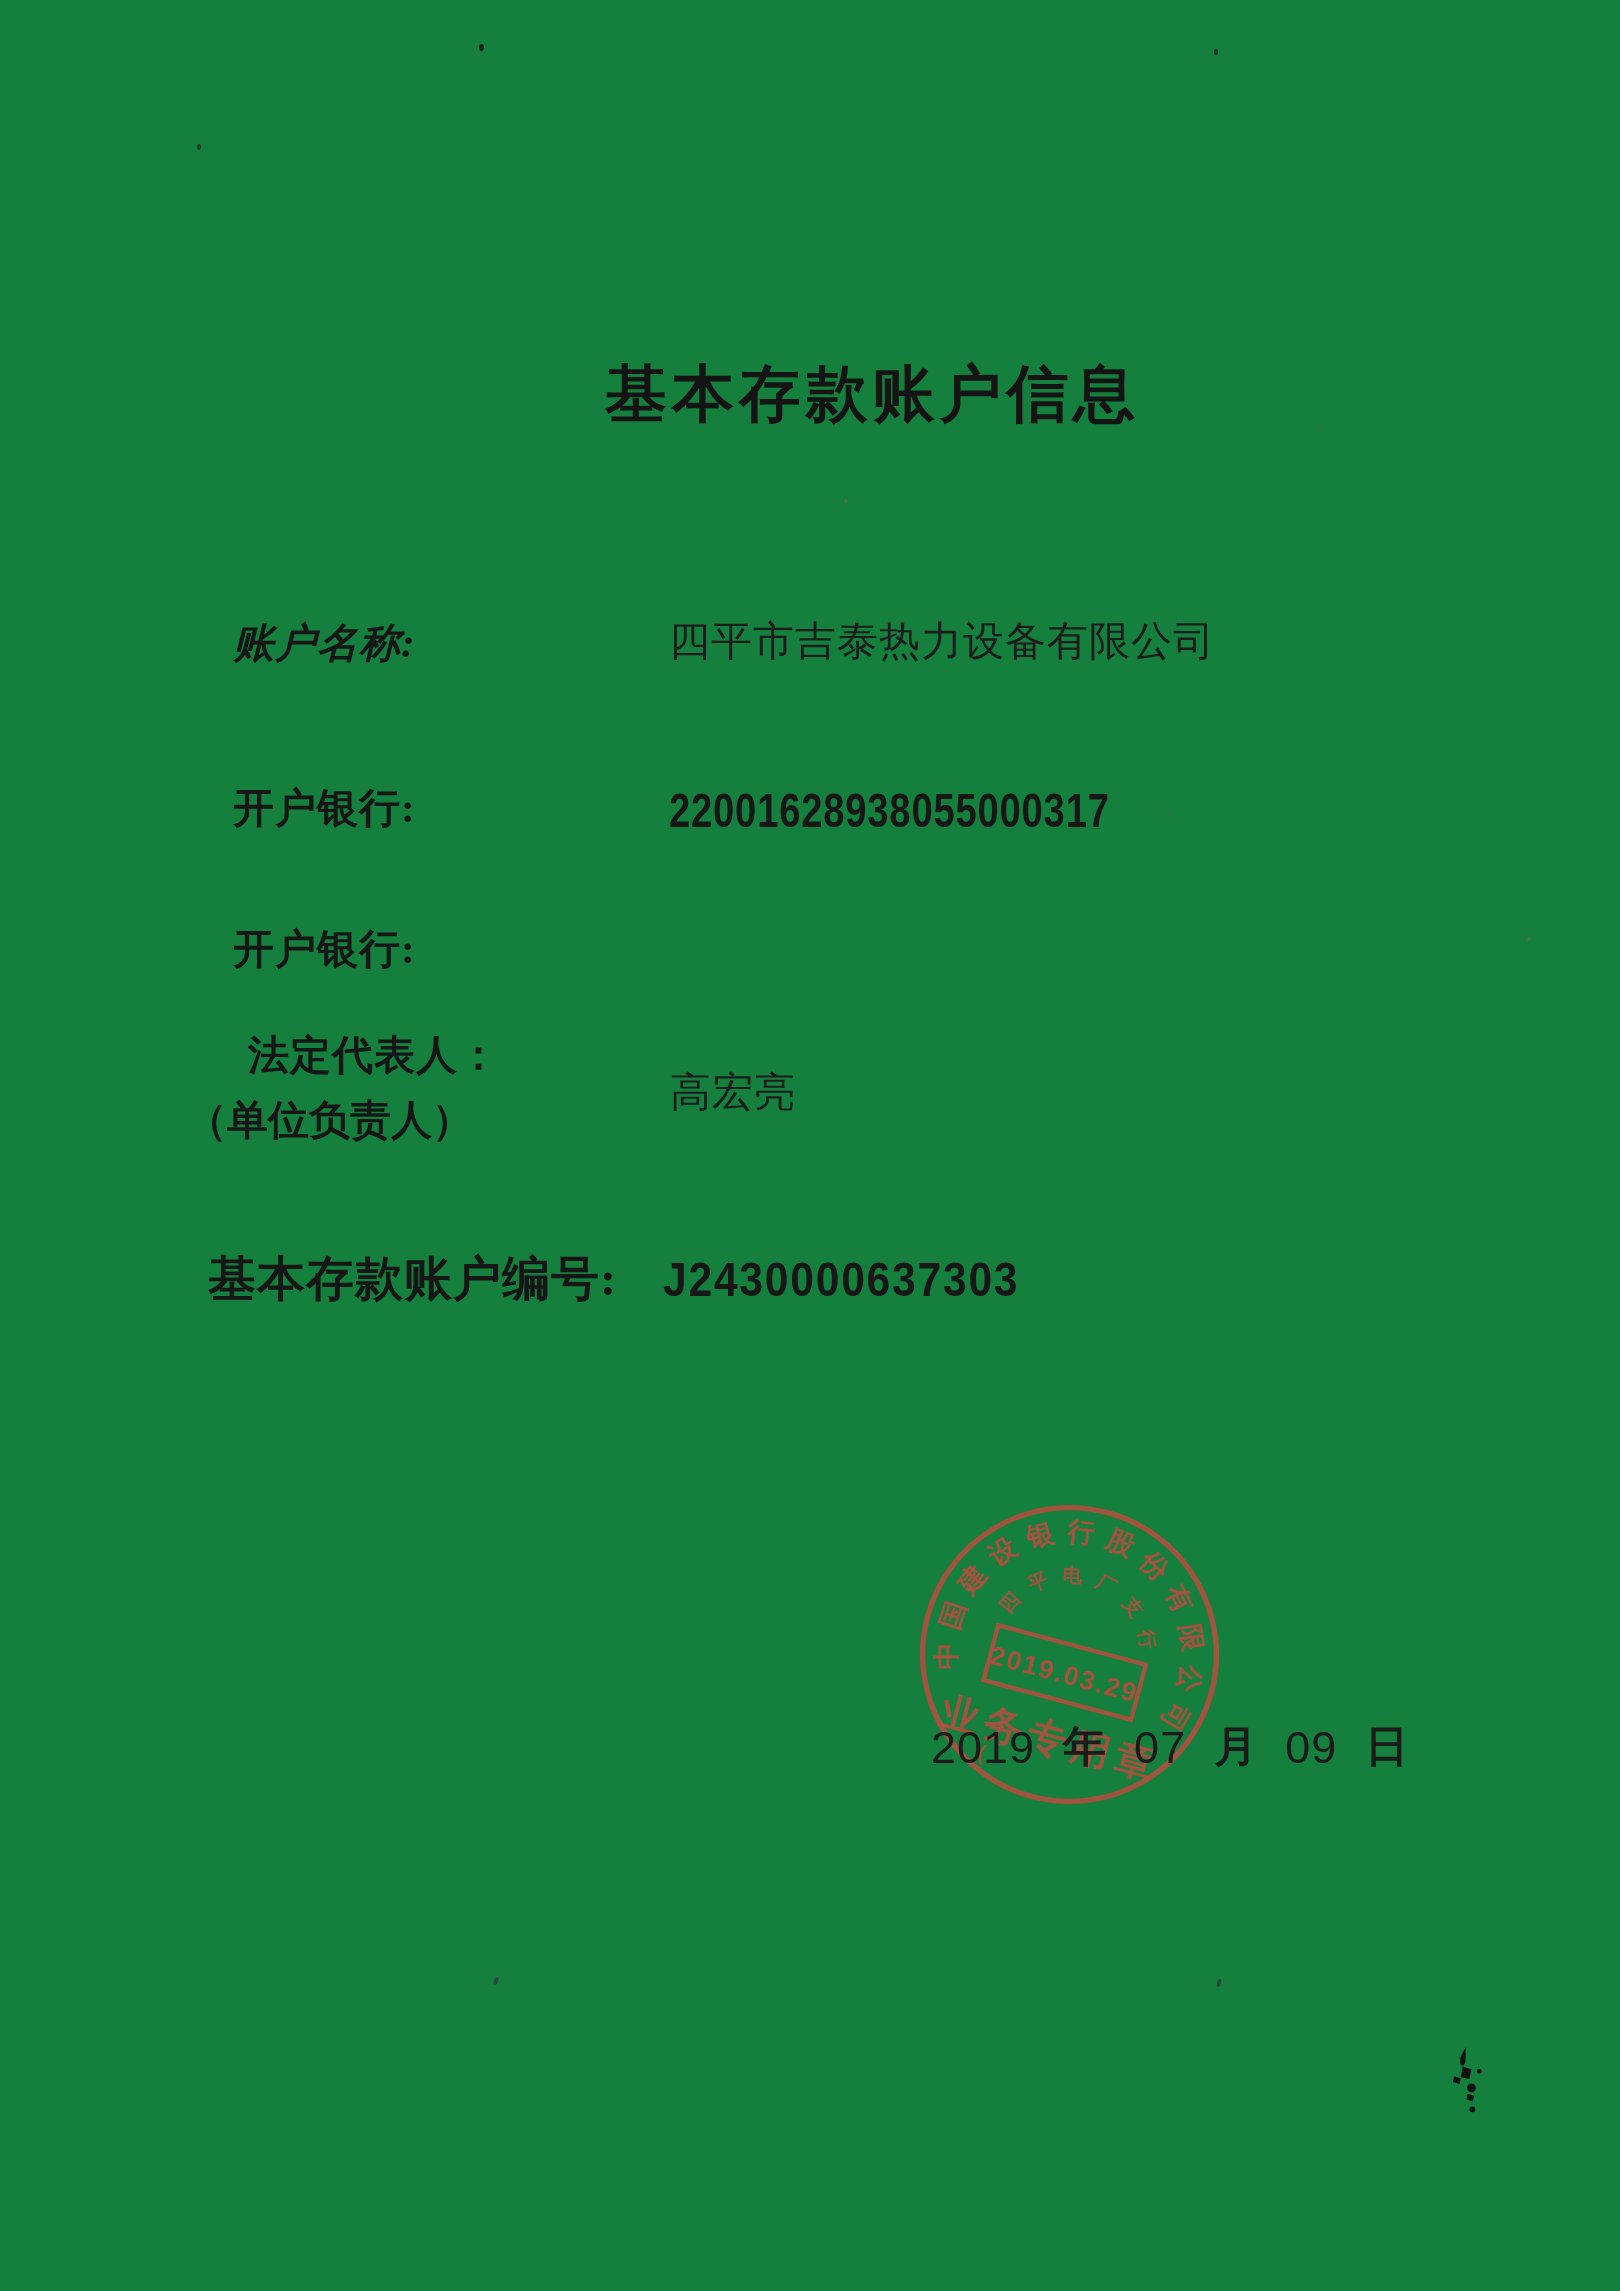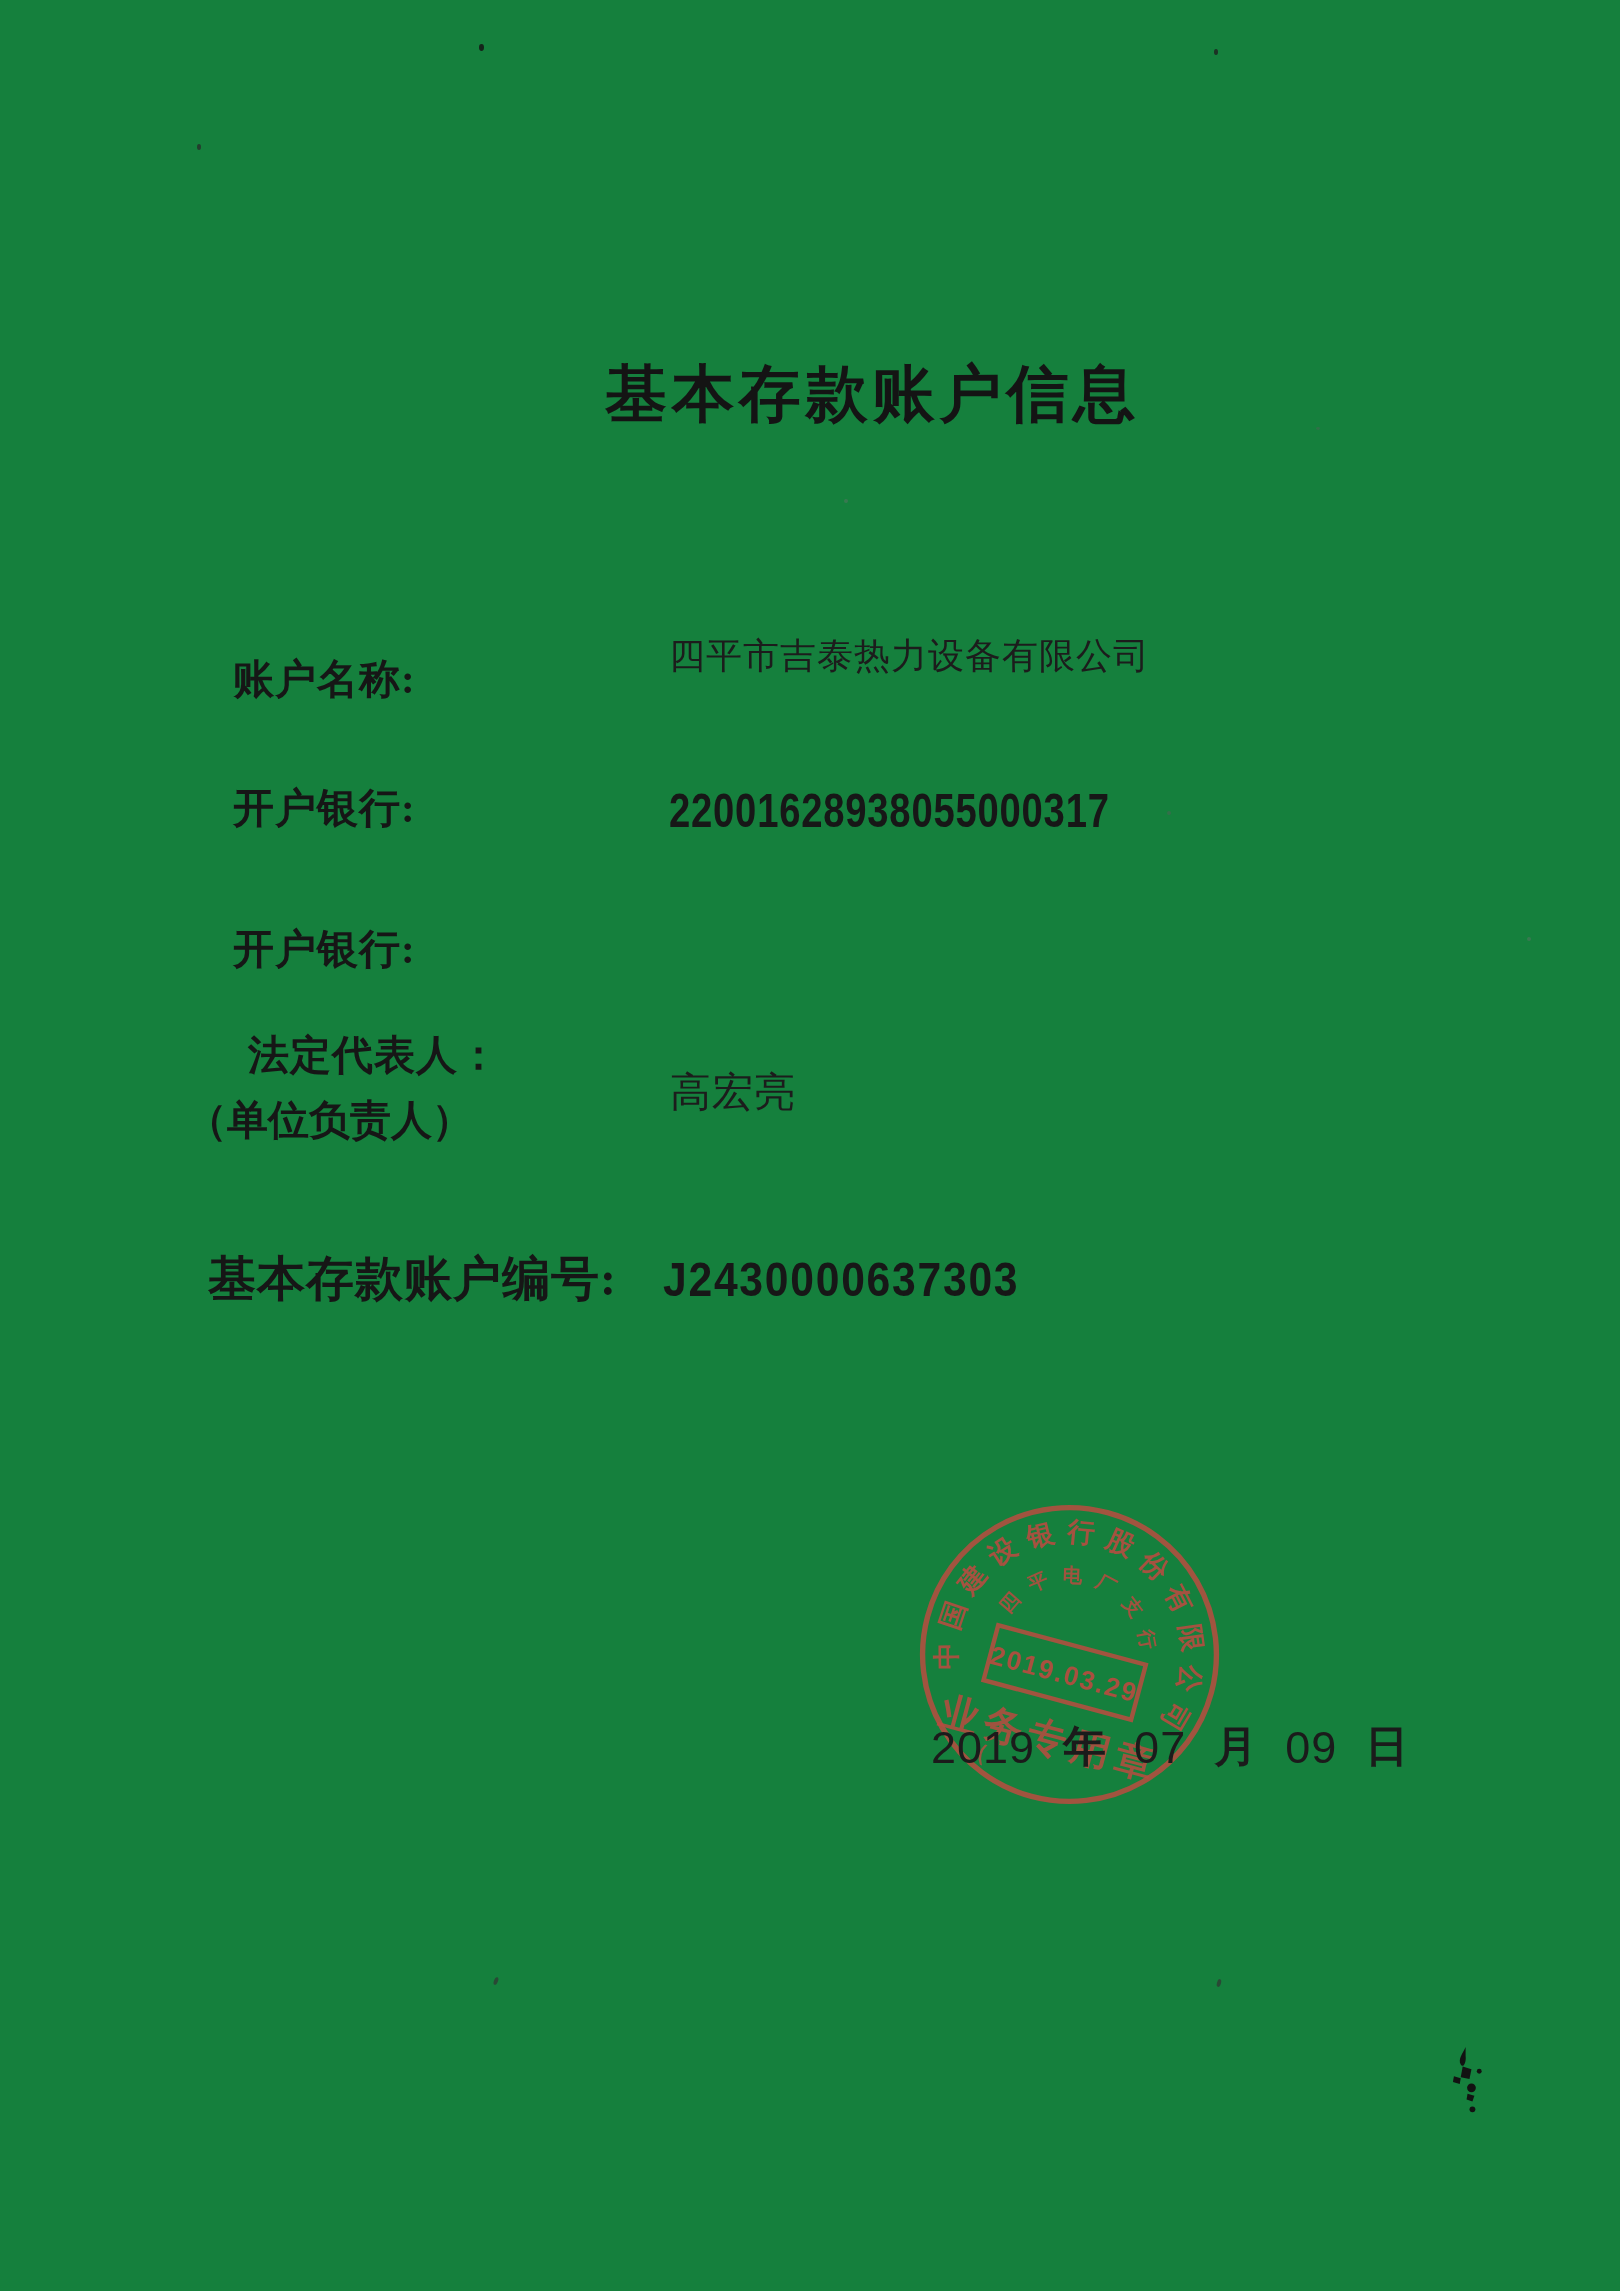--- a/index.html
+++ b/index.html
@@ -64,22 +64,22 @@
   .s9{left:1217px;top:1979px;width:3.9px;height:7.8px;background:rgba(50,50,50,.7);transform:rotate(15deg);}
   .ink-blob{left:1449px;top:2045px;z-index:2;}
 </style>
 </head>
 <body>
 
 <div class="page">
 
   <div class="abs doc-title">基本存款账户信息</div>
 
-  <div class="abs field-label" style="left:233px;top:659px;">账户名称:</div>
-  <div class="abs field-value-cjk" style="left:669px;top:638px;font-size:36px;">四平市吉泰热力设备有限公司</div>
+  <div class="abs field-label" style="left:233px;top:623px;font-style:italic;">账户名称:</div>
+  <div class="abs field-value-cjk" style="left:669px;top:621px;font-size:41px;">四平市吉泰热力设备有限公司</div>
 
   <div class="abs field-label" style="left:233px;top:788px;">开户银行:</div>
   <div class="abs" style="left:669px;top:786px;">
     <span class="field-value-num">22001628938055000317</span>
   </div>
 
   <div class="abs field-label" style="left:233px;top:929px;">开户银行:</div>
 
   <div class="abs field-label" style="left:248px;top:1035px;">法定代表人：</div>
   <div class="abs field-label" style="left:186px;top:1100px;letter-spacing:0;text-align:center;">（单位负责人）</div>

